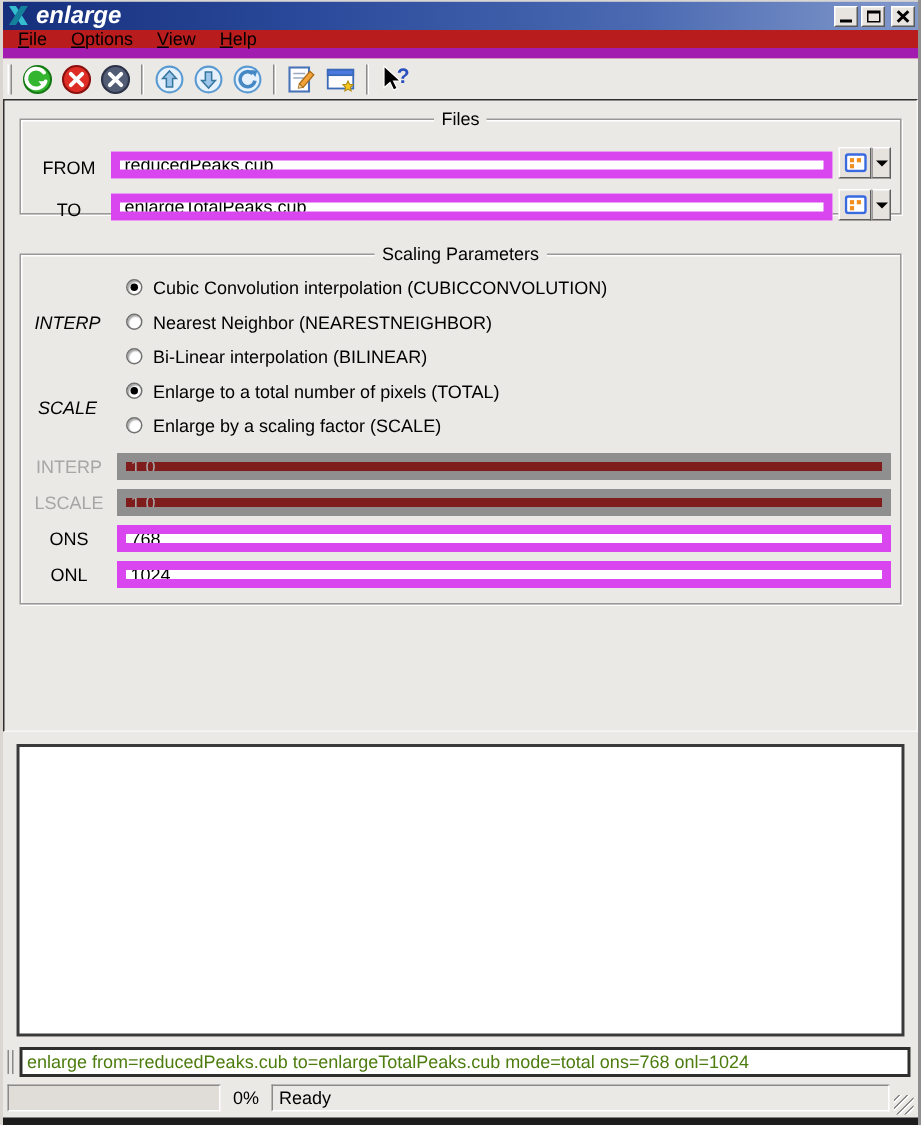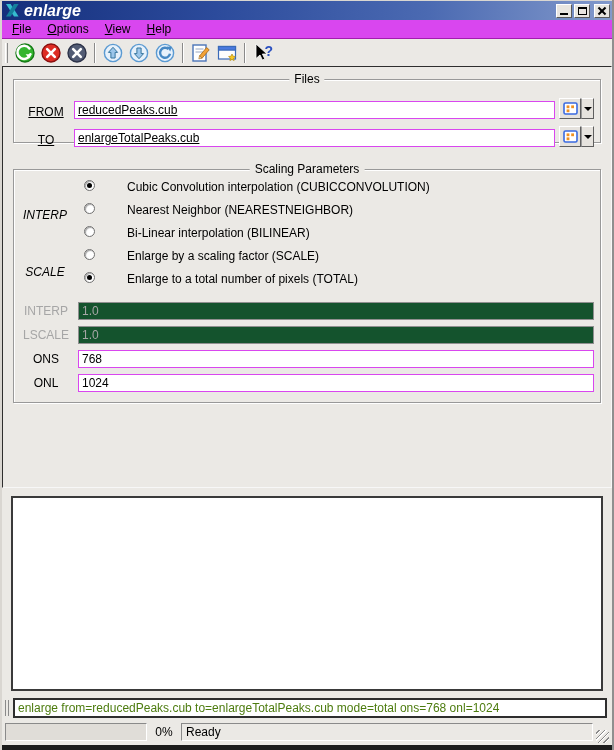--- a/index.html
+++ b/index.html
@@ -40,22 +40,22 @@
   .glyph-close::before,.glyph-close::after{
     content:"";position:absolute;left:0;top:4px;width:10px;height:2px;background:#000;
   }
   .glyph-close::before{transform:rotate(45deg);}
   .glyph-close::after{transform:rotate(-45deg);}
   
   .menubar{
     height:19px;flex:0 0 19px;
     display:flex;align-items:center;
     padding-left:2px;
-    background:#d946ef;
-    border-bottom:1px solid #a21caf;
+    background:#b91c1c;
+    border-bottom:7px solid #a21caf;
   }
   .menu-item{padding:2px 8px;cursor:default;}
   
   .toolbar{
     height:27px;flex:0 0 27px;
     display:flex;align-items:center;
     padding-left:2px;background:#ebe9e5;
   }
   .tb-handle{
     width:3px;height:20px;margin:0 4px 0 1px;
@@ -80,52 +80,52 @@
   .groupbox{
     position:relative;
     margin:12px 10px 0 10px;
     border:1px solid #999;
     box-shadow:1px 1px 0 #fff, inset 1px 1px 0 #fff;
   }
   .gb-legend{
     position:absolute;top:-8px;left:50%;transform:translateX(-50%);
     background:#ebe9e5;padding:0 5px;white-space:nowrap;
   }
-  .files-gb{height:64px;padding-top:11px;text-decoration:underline;}
+  .files-gb{height:64px;padding-top:11px;}
   .frow{display:flex;align-items:flex-end;height:28px;padding:0 6px 0 4px;}
   .frow-label{width:56px;text-align:center;flex:0 0 56px;}
   .lineedit{
     flex:1;height:18px;
-    border:1px solid #d946ef;
+    border:6px solid #d946ef;
     background:#fff;color:#000;
     font-family:"Liberation Sans",sans-serif;font-size:12px;
     padding:0 3px;outline:none;
   }
   .lineedit:disabled,.lineedit.disabled{
-    background:#14532d;color:#a6a6a6;border-color:#8f8f8f;
+    background:#7f1d1d;color:#a6a6a6;border-color:#8f8f8f;
   }
   .browse{display:flex;margin-left:4px;height:21px;}
   .browse-main{
     width:22px;height:21px;background:#e6e3de;
     border:1px solid;border-color:#fff #5f5f5f #5f5f5f #fff;
     display:flex;align-items:center;justify-content:center;
   }
   .browse-drop{
     width:13px;height:21px;background:#e6e3de;
     border:1px solid;border-color:#fff #5f5f5f #5f5f5f #fff;
     border-left:1px solid #9a9a9a;
     display:flex;align-items:center;justify-content:center;
   }
   .drop-arrow{width:0;height:0;border-left:4px solid transparent;border-right:4px solid transparent;border-top:4px solid #000;}
   
   .scale-gb{height:234px;padding-top:10px;margin-top:26px;}
   .param-block{display:flex;}
   .param-label{flex:0 0 62px;display:flex;align-items:center;justify-content:center;font-style:italic;}
   .param-options{flex:1;padding-left:8px;}
-  .radio-row{display:flex;height:23px;cursor:default;gap:25px;}
+  .radio-row{display:flex;align-items:center;height:23px;cursor:default;}
   .radio{
     width:11px;height:11px;border-radius:50%;flex:0 0 11px;
     background:#fff;border:1px solid #707070;
     box-shadow:inset 1px 1px 1px rgba(0,0,0,.35);
     margin-right:7px;position:relative;
   }
   .radio.checked::after{
     content:"";position:absolute;left:2px;top:2px;width:5px;height:5px;border-radius:50%;background:#000;
   }
   .field-rows{margin-top:4px;}
@@ -342,26 +342,26 @@
             <span class="radio"></span>
             <span class="radio-label">Bi-Linear interpolation (BILINEAR)</span>
           </div>
         </div>
       </div>
 
       <div class="param-block">
         <span class="param-label">SCALE</span>
         <div class="param-options">
           <div class="radio-row">
+            <span class="radio checked"></span>
+            <span class="radio-label">Enlarge to a total number of pixels (TOTAL)</span>
+          </div>
+          <div class="radio-row">
             <span class="radio"></span>
             <span class="radio-label">Enlarge by a scaling factor (SCALE)</span>
-          </div>
-          <div class="radio-row">
-            <span class="radio checked"></span>
-            <span class="radio-label">Enlarge to a total number of pixels (TOTAL)</span>
           </div>
         </div>
       </div>
 
       <div class="field-rows">
         <div class="field-row">
           <span class="field-label dim">INTERP</span>
           <input class="lineedit" type="text" disabled="" value="1.0" style="">
         </div>
         <div class="field-row">

